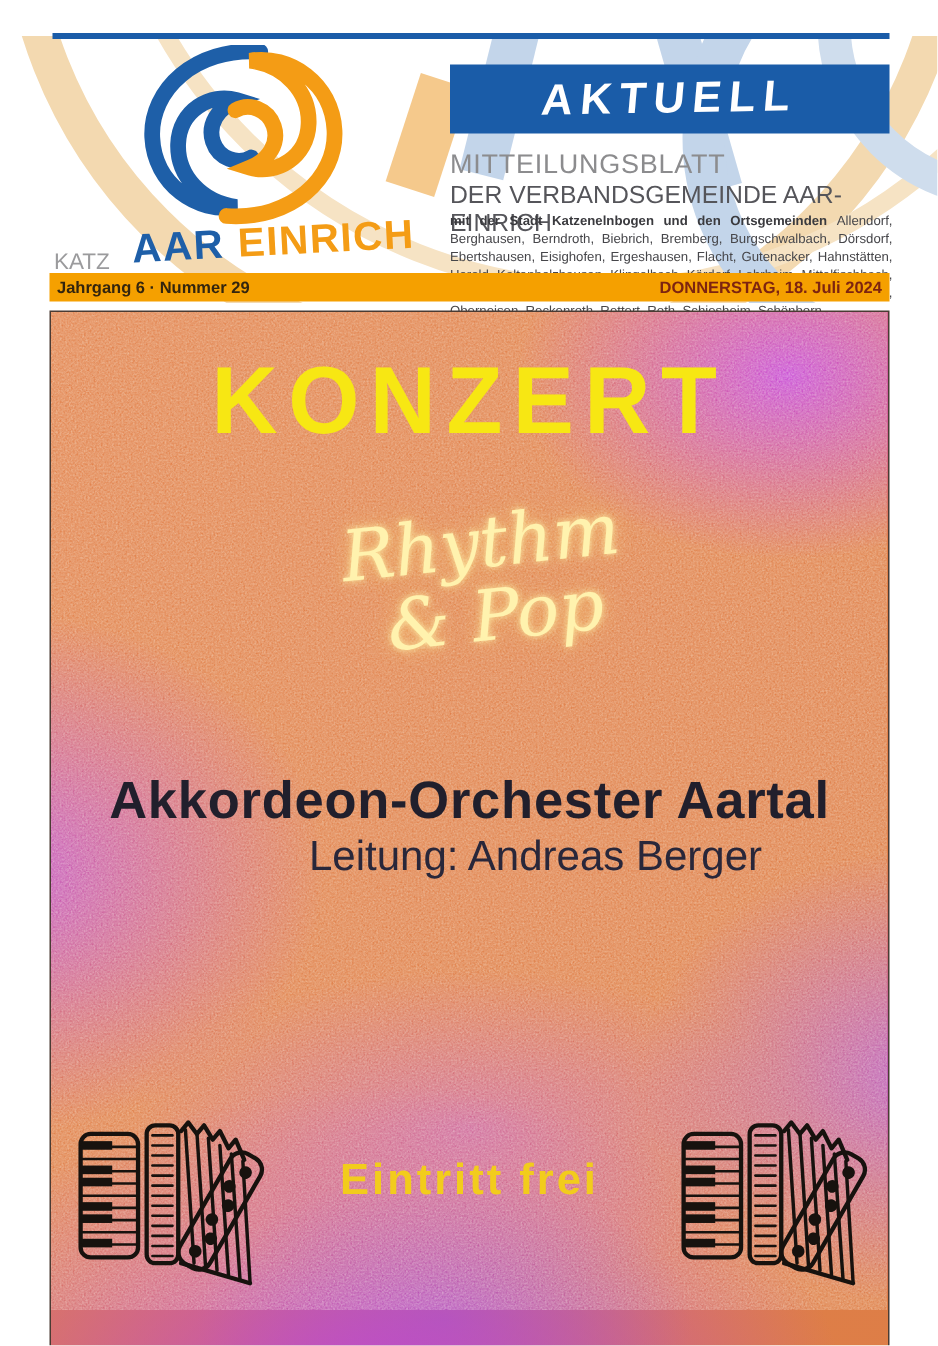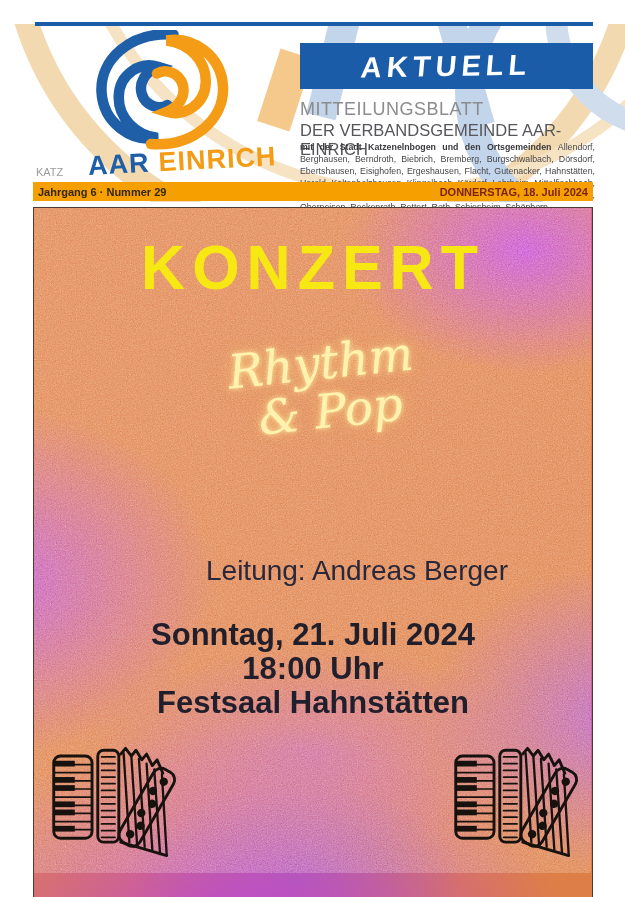--- a/index.html
+++ b/index.html
@@ -17,21 +17,21 @@
   .band{position:absolute;background:#c3d5ea;}
   .band.b1{left:318px;top:-6px;width:30px;height:100px;transform:rotate(14deg);}
   .band.b2{left:452px;top:-6px;width:28px;height:110px;transform:rotate(-16deg);}
   .wedge{position:absolute;left:268px;top:28px;width:34px;height:76px;background:#f5c98c;transform:rotate(18deg);}
 
   .logo-svg{position:absolute;left:85px;top:30px;z-index:2;}
   .logo-text{position:absolute;left:88px;top:146px;z-index:2;font-weight:bold;font-size:27px;
              letter-spacing:1px;transform:rotate(-3deg);white-space:nowrap;}
   .logo-text .w1{color:#1e5fa8;}
   .logo-text .w2{color:#f49c15;margin-left:9px;}
-  .katz{position:absolute;left:36px;top:166px;font-size:11px;color:#9b9b9d;z-index:2;}
+  .katz{position:absolute;left:36px;top:166px;font-size:15px;color:#9b9b9d;z-index:2;}
 
   .aktuell{position:absolute;left:300px;top:43px;width:293px;height:46px;background:#1a5ca8;z-index:2;
            display:flex;align-items:center;justify-content:center;}
   .aktuell span{color:#fff;font-weight:bold;font-size:29px;letter-spacing:5px;transform:skewX(-6deg) rotate(-1deg);}
   .mtb{position:absolute;left:300px;top:99px;width:300px;font-size:18px;letter-spacing:.5px;color:#8c8c8e;z-index:2;}
   .vgm{position:absolute;left:300px;top:121px;width:300px;font-size:16.5px;font-weight:normal;color:#55555a;z-index:2;}
   .muni{position:absolute;left:300px;top:142px;width:295px;font-size:8.8px;line-height:1.36;color:#46464a;
         text-align:justify;z-index:2;}
   .muni b{color:#3a3a3e;}
 
@@ -119,28 +119,25 @@
       <rect width="557" height="665" filter="url(#g1)"></rect>
     </svg>
 
     <div class="p-title">KONZERT</div>
 
     <div class="p-script">
       <div class="l1">Rhythm</div>
       <div class="l2">&amp; Pop</div>
     </div>
 
+    <div class="p-orch">Akkordeon-Orchester Aartal</div>
     <div class="p-cond">Leitung: Andreas Berger</div>
 
-    <div class="p-when">
-      <div>Sonntag, 21. Juli 2024</div>
-      <div>18:00 Uhr</div>
-      <div>Festsaal Hahnstätten</div>
-    </div>
-
+
+    <div class="p-free">Eintritt frei</div>
 
     <svg class="acc left" viewBox="0 0 140 120">
       <g fill="none" stroke="#17120e" stroke-width="3" stroke-linejoin="round" stroke-linecap="round">
         <rect x="6" y="14" width="40" height="86" rx="7"></rect>
         <g stroke-width="1.8">
           <line x1="6" y1="23" x2="46" y2="23"></line>
             <line x1="6" y1="31.5" x2="46" y2="31.5"></line>
           <line x1="6" y1="40" x2="46" y2="40"></line>
             <line x1="6" y1="48.5" x2="46" y2="48.5"></line>
           <line x1="6" y1="57" x2="46" y2="57"></line>

